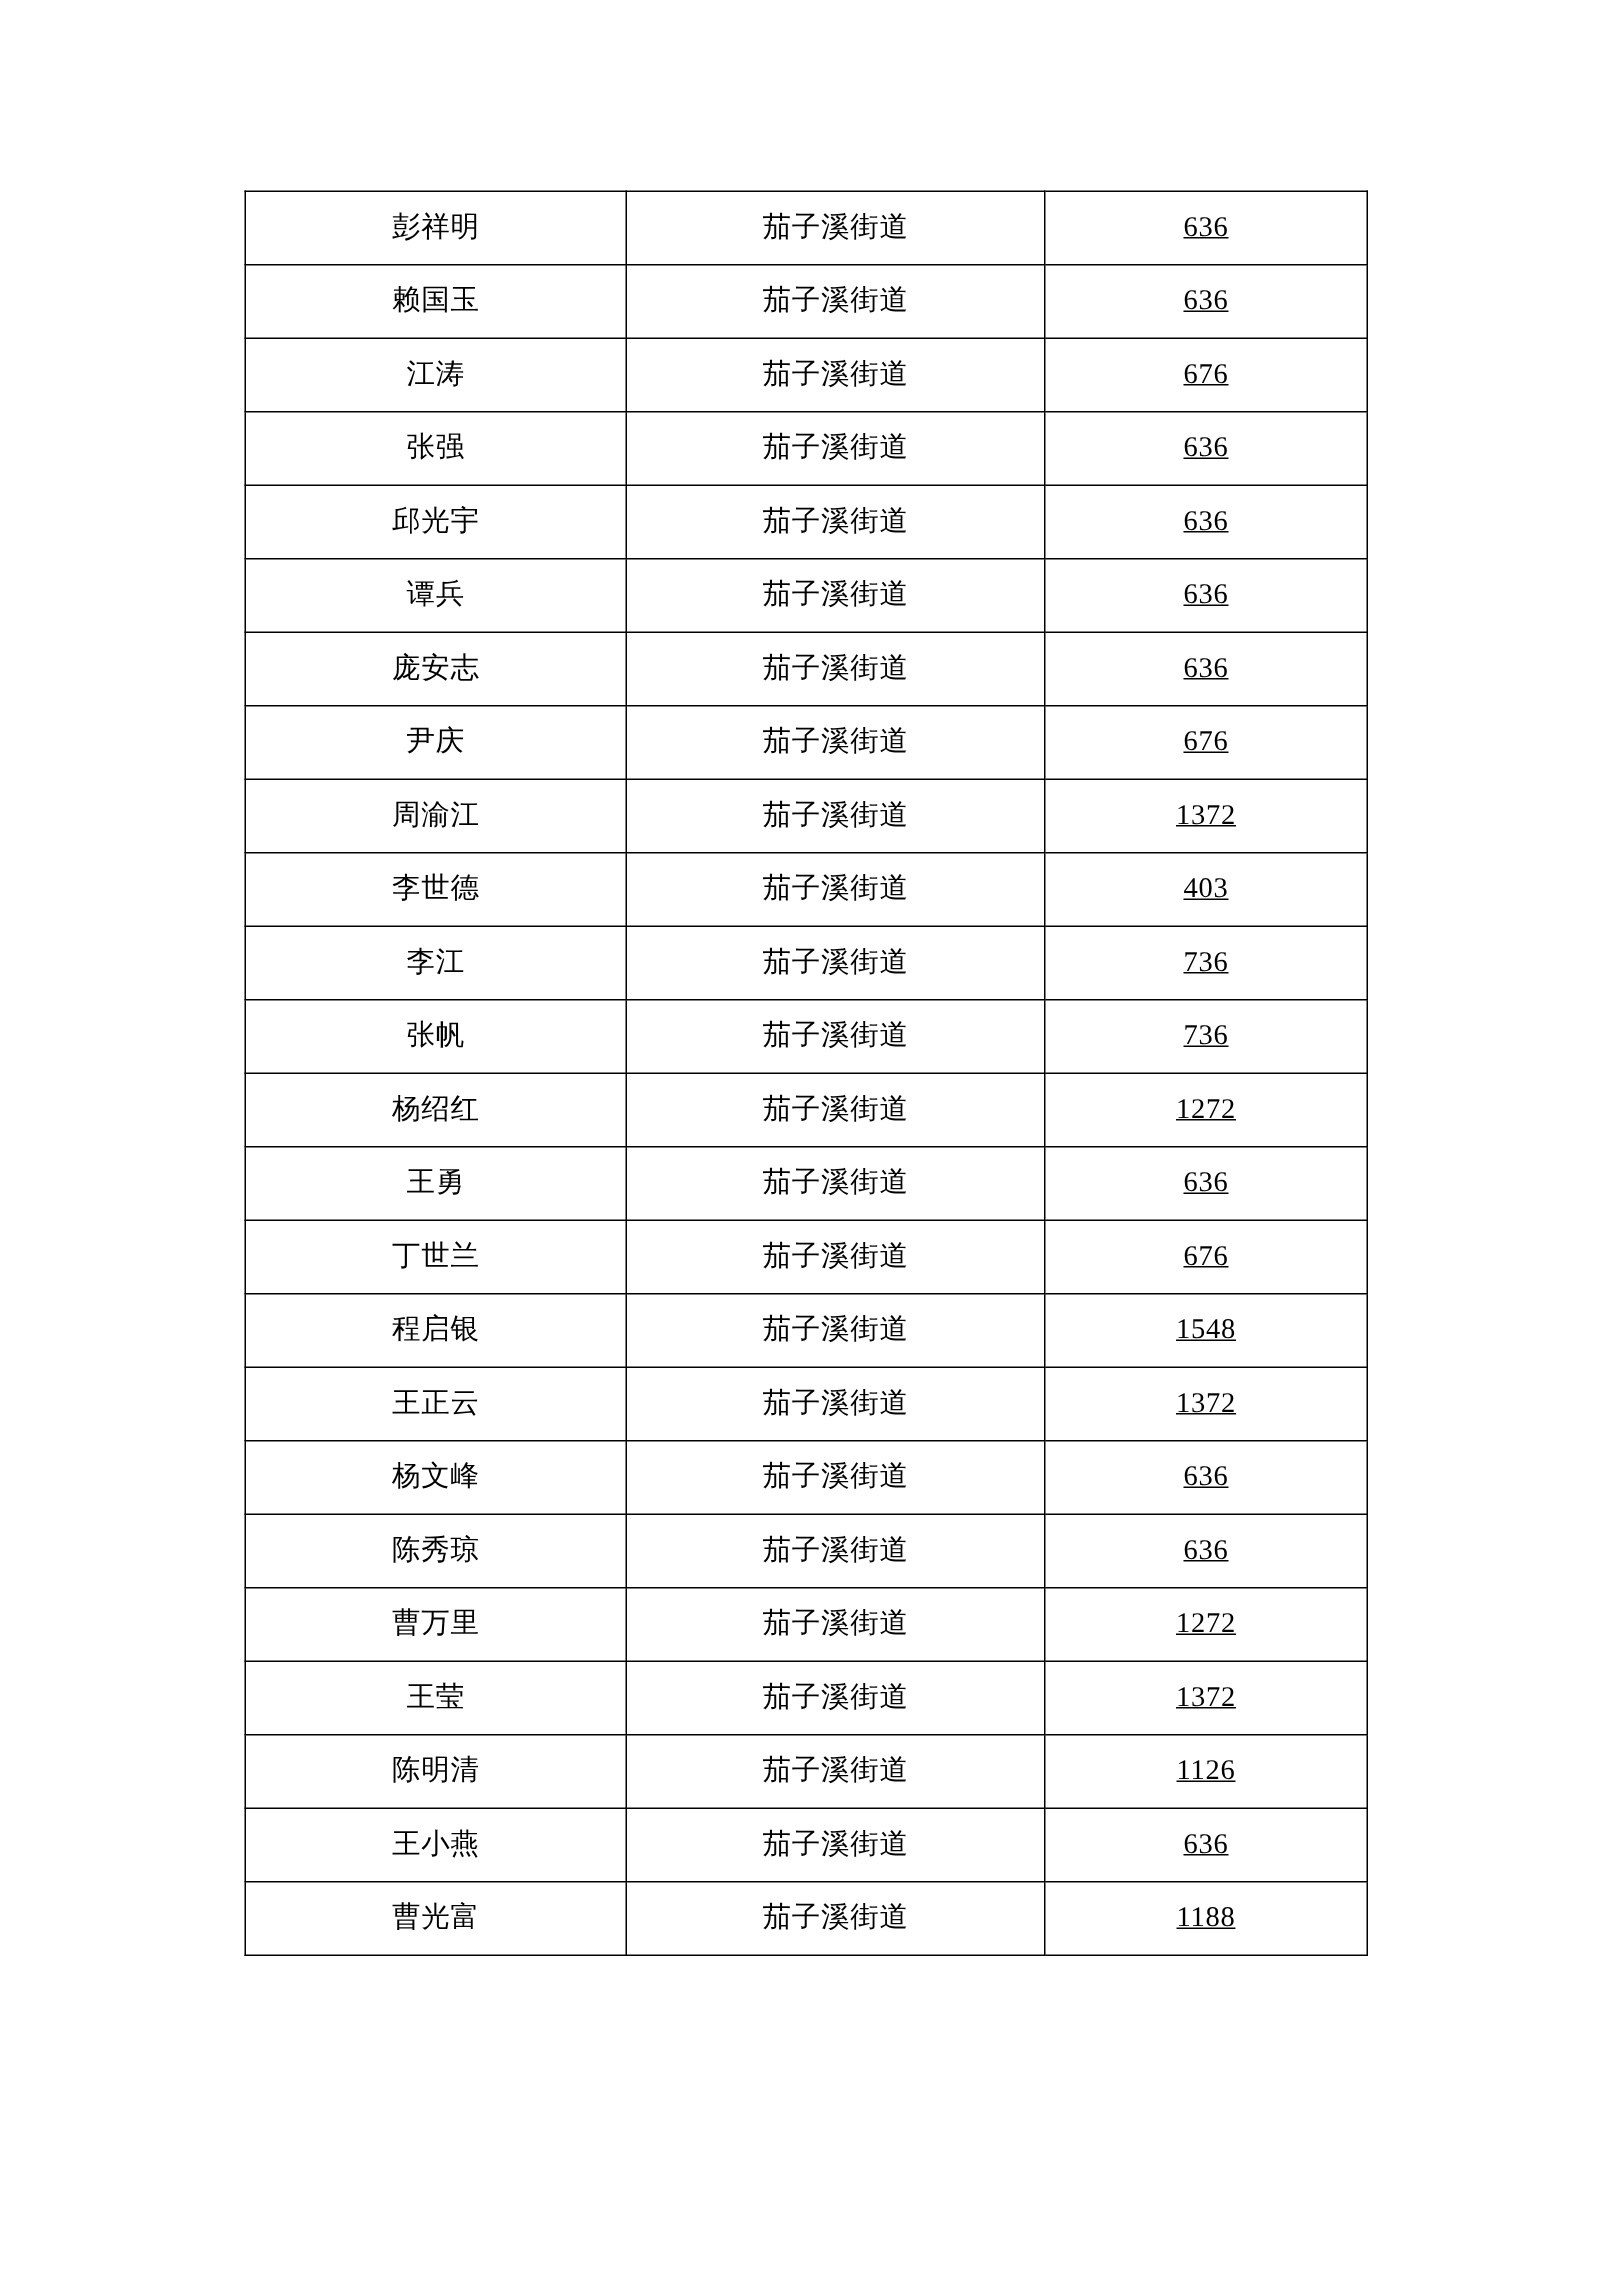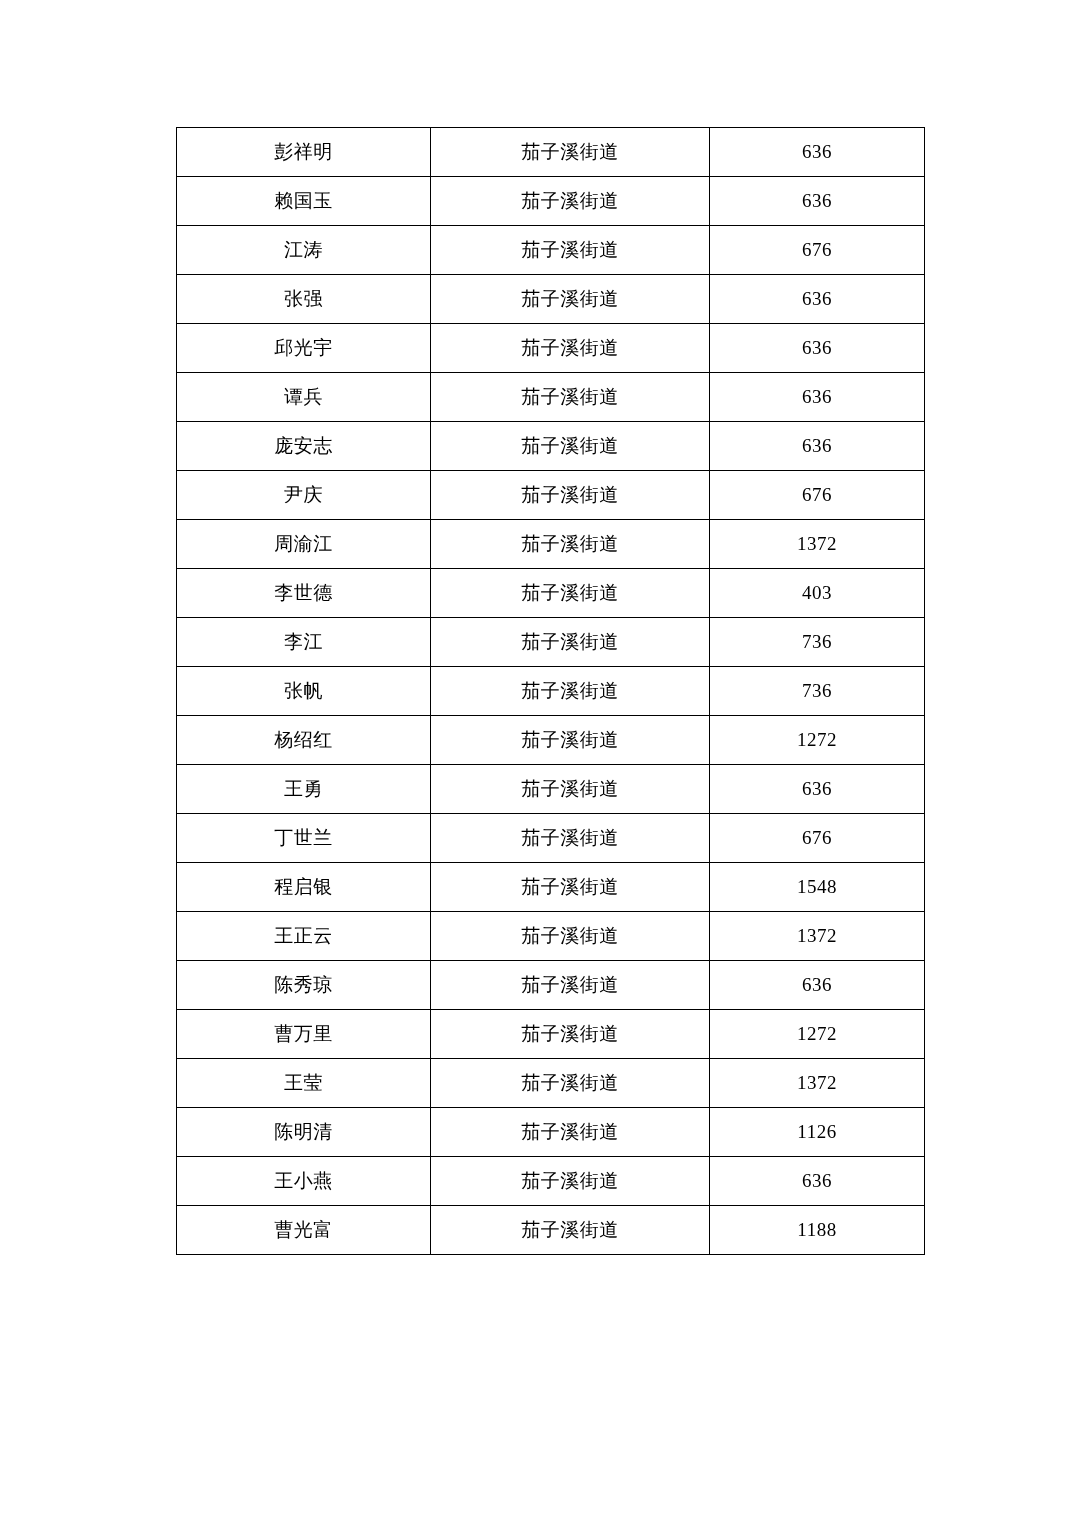--- a/index.html
+++ b/index.html
@@ -10,21 +10,21 @@
   body {
     width: 1074px;
     height: 1520px;
     font-family: "Liberation Serif", "DejaVu Serif", serif;
     color: #000000;
     position: relative;
     overflow: hidden;
   }
   .page {
     position: absolute;
-    left: 13px;
+    left: 0;
     top: 0;
     width: 914px;
     height: 1520px;
     background: #fff;
   }
   .table-wrap {
     position: absolute;
     left: 163px;
     top: 127px;
     width: 748px;
@@ -45,20 +45,21 @@
     vertical-align: middle;
     font-size: 19px;
     line-height: 1.2;
     padding: 0 4px;
     letter-spacing: 0.5px;
     font-weight: 400;
   }
   td.num {
     font-family: "Liberation Serif", "DejaVu Serif", serif;
     letter-spacing: 0.5px;
+    text-decoration: underline;
   }
 </style>
 </head>
 <body>
 
 <div class="page">
   <div class="table-wrap">
     <table class="doc-table">
       <colgroup>
         <col class="c-name">
@@ -145,20 +146,25 @@
             <td class="name">程启银</td>
             <td class="area">茄子溪街道</td>
             <td class="num">1548</td>
           </tr>
           <tr>
             <td class="name">王正云</td>
             <td class="area">茄子溪街道</td>
             <td class="num">1372</td>
           </tr>
           <tr>
+            <td class="name">杨文峰</td>
+            <td class="area">茄子溪街道</td>
+            <td class="num">636</td>
+          </tr>
+          <tr>
             <td class="name">陈秀琼</td>
             <td class="area">茄子溪街道</td>
             <td class="num">636</td>
           </tr>
           <tr>
             <td class="name">曹万里</td>
             <td class="area">茄子溪街道</td>
             <td class="num">1272</td>
           </tr>
           <tr>

